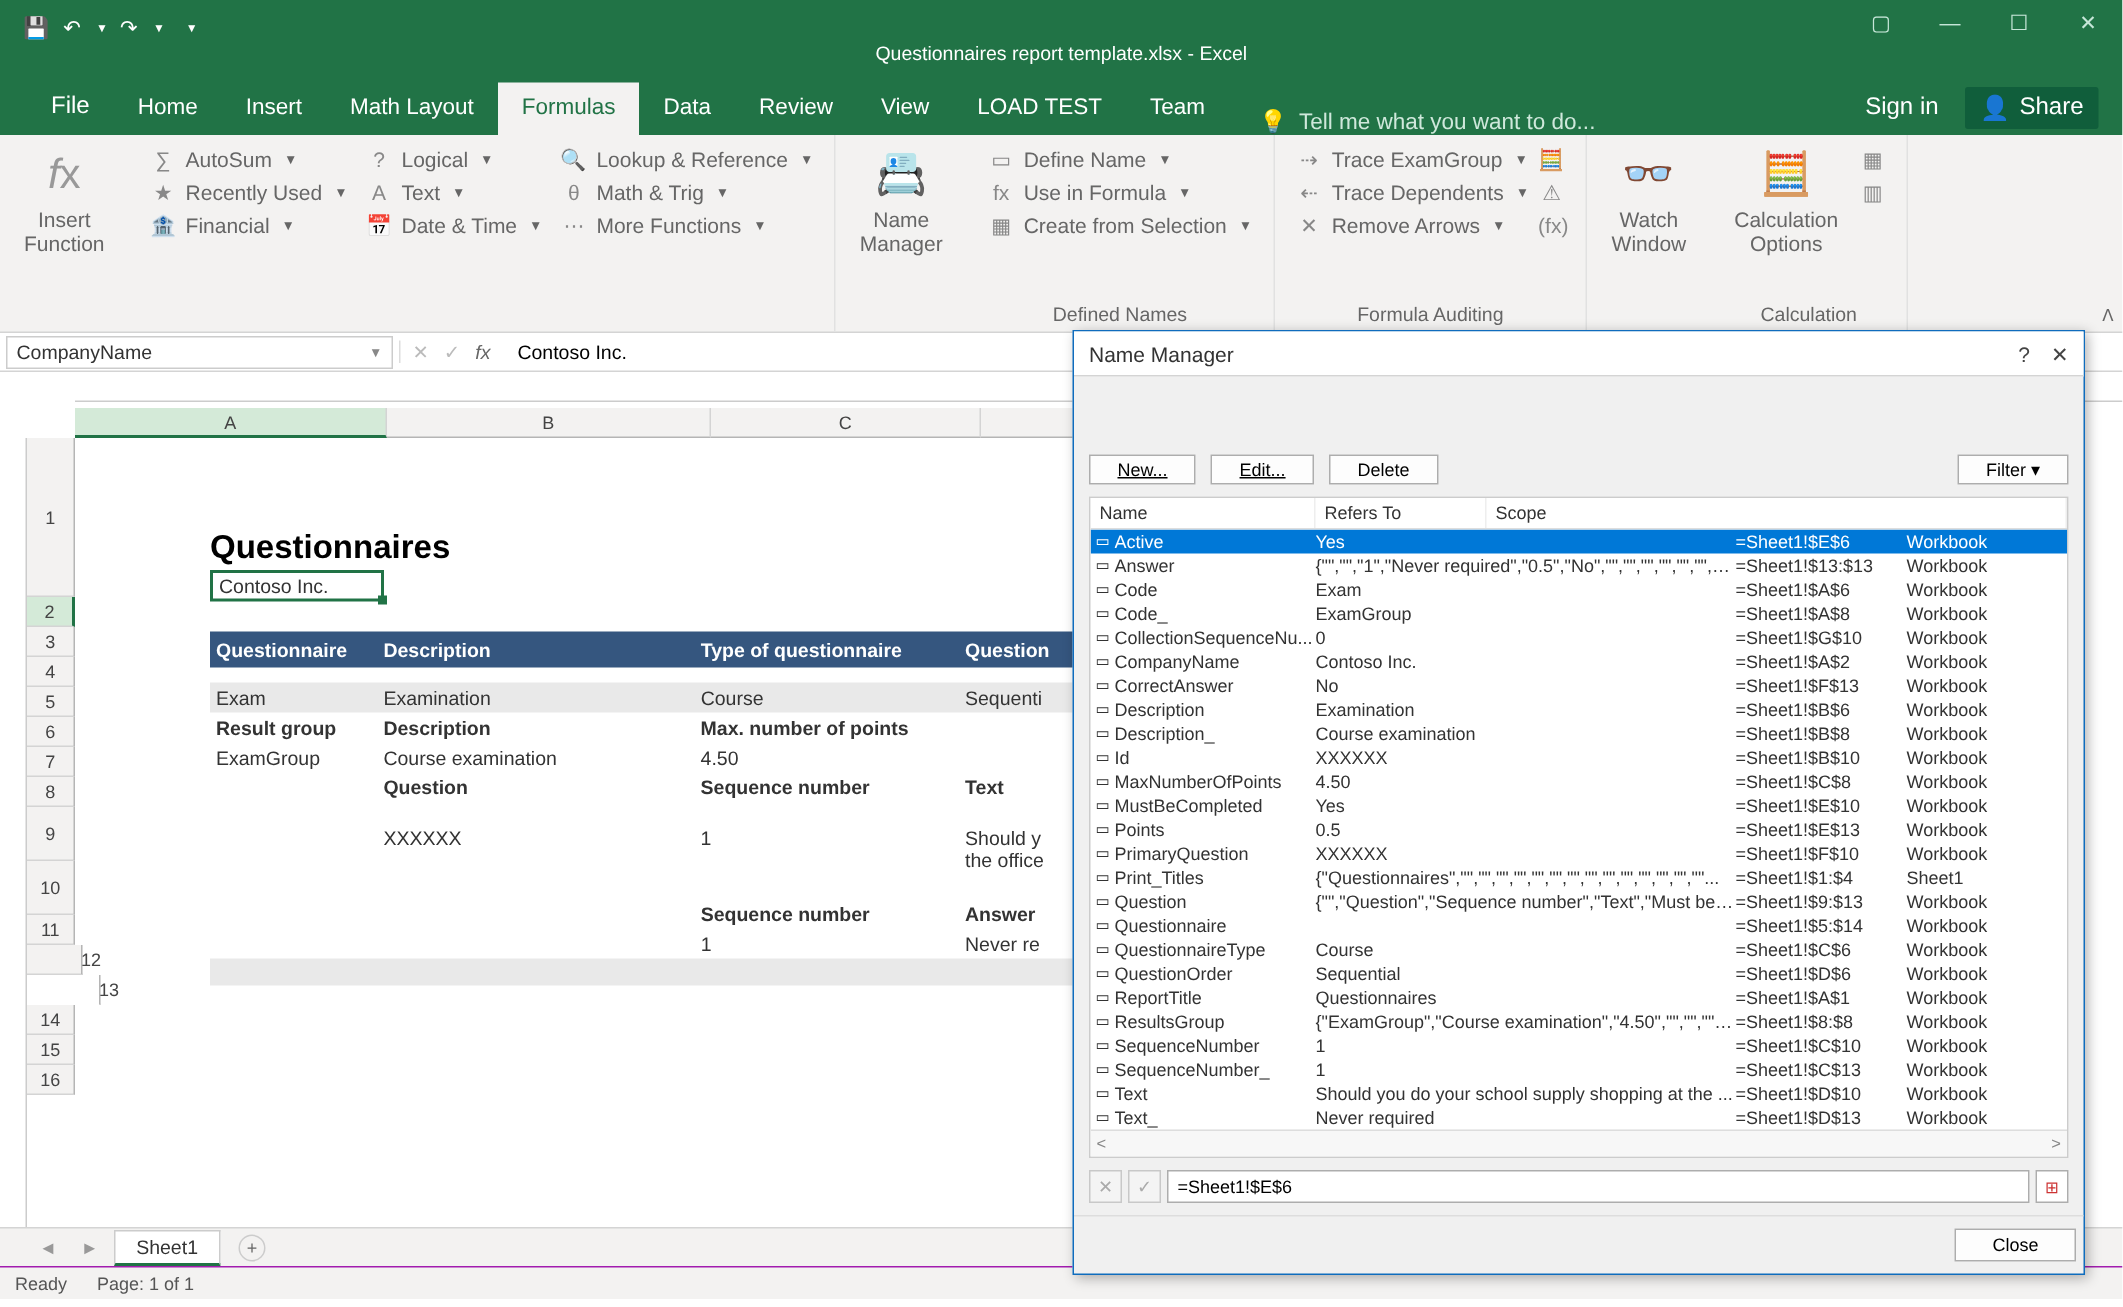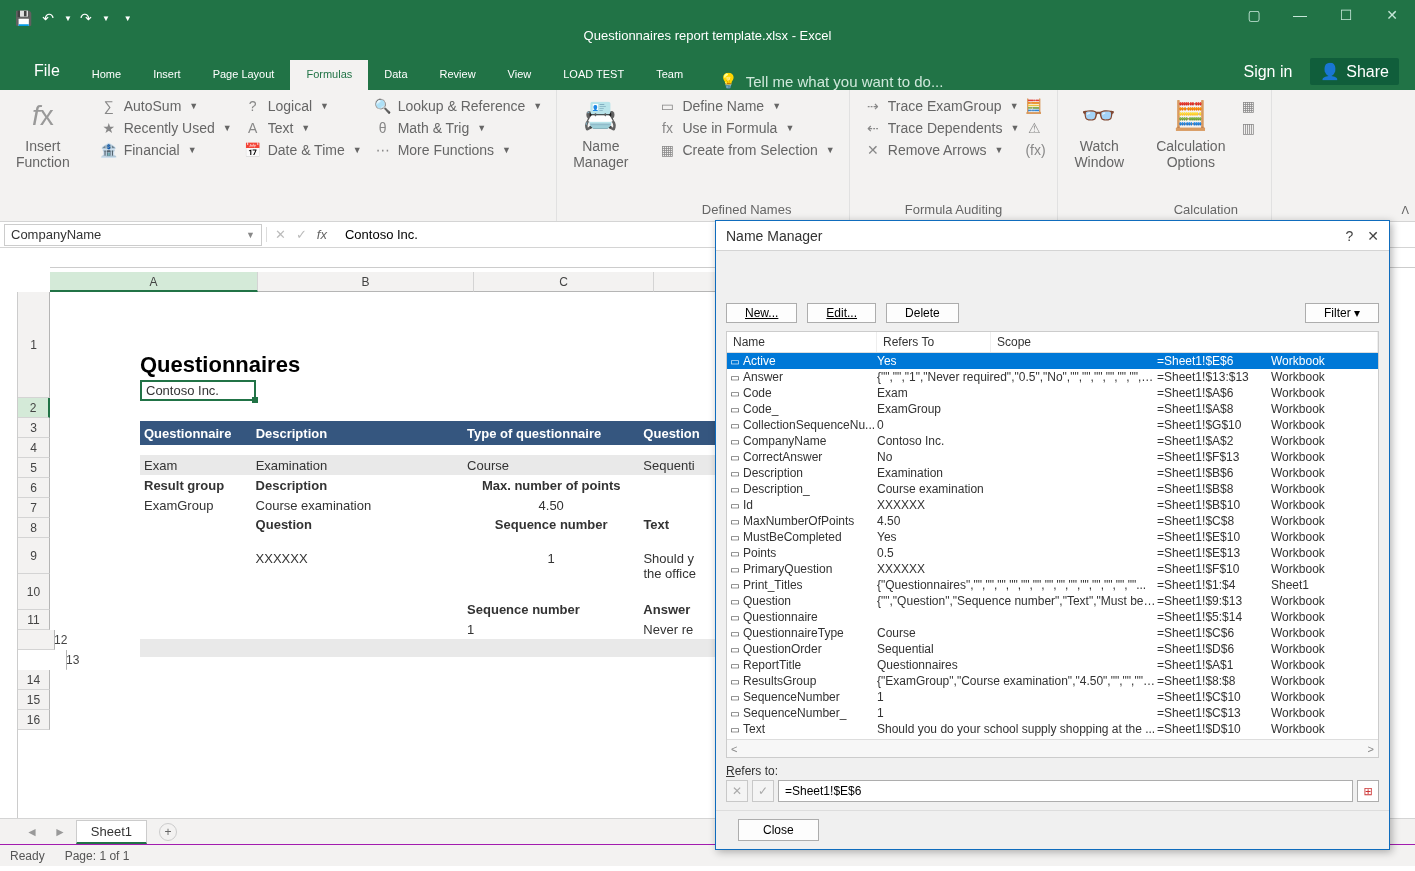--- a/index.html
+++ b/index.html
@@ -5,21 +5,21 @@
 * { box-sizing: border-box; margin: 0; padding: 0; font-family: "Segoe UI", Arial, sans-serif; }
 body { width:1415px; height:871px; overflow:hidden; background:#fff; font-size:13px; color:#333; position:relative; }
 .titlebar { background:#217346; height:52px; display:flex; align-items:flex-start; position:relative; }
 .qat { display:flex; align-items:center; gap:4px; padding:8px 14px; }
 .qat .qicon { width:20px; height:20px; color:#fff; display:flex; align-items:center; justify-content:center; font-size:14px; cursor:pointer; }
 .qat .drop { font-size:8px; color:#fff; margin-left:2px; }
 .title-text { position:absolute; left:50%; transform:translateX(-50%); top:28px; color:#fff; font-size:13px; }
 .win-controls { position:absolute; right:0; top:0; display:flex; }
 .win-controls div { width:46px; height:30px; color:#c6e6d8; display:flex; align-items:center; justify-content:center; font-size:14px; cursor:pointer; }
 .ribbon-tabs { background:#217346; height:38px; display:flex; align-items:flex-end; padding-left:18px; }
-.ribbon-tab { padding:8px 16px 10px; color:#fff; font-size:11px; cursor:pointer; }
+.ribbon-tab { padding:8px 16px 10px; color:#fff; font-size:15px; cursor:pointer; }
 .ribbon-tab.active { background:#f3f2f1; color:#217346; }
 .ribbon-tab.file { font-size:16px; padding-left:16px; padding-right:16px; }
 .tell-me { display:flex; align-items:center; color:#cfe8db; font-size:15px; gap:8px; padding-left:20px; }
 .right-account { position:absolute; right:16px; top:58px; display:flex; align-items:center; gap:18px; color:#fff; font-size:16px; }
 .share-btn { background:#105e3b; color:#fff; padding:4px 10px; border-radius:2px; display:flex; align-items:center; gap:6px; cursor:pointer; }
 
 .ribbon { background:#f3f2f1; height:132px; border-bottom:1px solid #d4d4d4; display:flex; position:relative; }
 .ribbon-group { border-right:1px solid #e1e1e1; padding:4px 8px 2px; display:flex; flex-direction:column; justify-content:space-between; }
 .group-label { text-align:center; color:#666; font-size:13px; padding-bottom:2px; }
 .big-btn { display:flex; flex-direction:column; align-items:center; justify-content:flex-end; gap:4px; padding:4px 8px; color:#666; font-size:14px; text-align:center; line-height:1.15; cursor:pointer; }
@@ -49,21 +49,21 @@
 .grid { position:absolute; left:50px; top:44px; right:0; bottom:0; }
 .page { position:absolute; left:90px; top:60px; width:660px; }
 .page h1 { font-size:22px; font-weight:700; color:#000; margin-bottom:2px; }
 .selected-cell { border:2px solid #217346; padding:1px 4px; font-size:13px; width:116px; position:relative; }
 .selected-cell::after{content:'';position:absolute;right:-4px;bottom:-4px;width:6px;height:6px;background:#217346;}
 .tbl-head { background:#35567f; color:#fff; display:flex; margin-top:20px; height:24px; align-items:center; font-weight:600; font-size:13px; }
 .cA{width:118px;padding-left:4px;} .cB{width:216px;} .cC{width:180px;} .cD{width:160px;}
 .tbl-row { display:flex; height:20px; align-items:center; font-size:13px; }
 .gray-row { background:#e9e9e9; }
 .bold{font-weight:700;}
-.tr{text-align:center;padding-right:8px;}
+.tr{text-align:left;padding-right:8px;}
 
 .sheet-tabs { height:26px; border-top:1px solid #d4d4d4; background:#f3f2f1; display:flex; align-items:center; padding-left:20px; gap:4px; }
 .sheet-tab-nav { color:#999; font-size:12px; padding:0 6px; cursor:pointer; }
 .sheet-tab { background:#fff; border:1px solid #ccc; border-bottom:none; padding:3px 14px; font-size:13px; cursor:pointer; }
 .sheet-tab.active { border-bottom:2px solid #217346; }
 .add-sheet { margin-left:8px; width:18px; height:18px; border:1px solid #ccc; border-radius:50%; display:flex; align-items:center; justify-content:center; font-size:12px; color:#666; cursor:pointer; }
 .statusbar { height:22px; background:#f3f2f1; border-top:1px solid #a21caf; display:flex; align-items:center; padding:0 10px; font-size:12px; color:#555; gap:20px; }
 
 
 .dialog { position:absolute; left:715px; top:220px; width:675px; height:630px; background:#f0f0f0; border:1px solid #0f6cbd; box-shadow:2px 2px 8px rgba(0,0,0,.3); display:flex; flex-direction:column; }
@@ -85,21 +85,21 @@
 .dlg-row .rname{width:134px; white-space:nowrap; overflow:hidden; text-overflow:ellipsis;}
 .dlg-row .rval{width:280px; white-space:nowrap; overflow:hidden; text-overflow:ellipsis;}
 .dlg-row .rref{width:114px; white-space:nowrap; overflow:hidden; text-overflow:ellipsis;}
 .dlg-row .rscope{flex:1;}
 .dlg-hscroll { height:18px; border-top:1px solid #ddd; display:flex; align-items:center; justify-content:space-between; padding:0 4px; color:#888; font-size:11px; background:#f7f7f7;}
 .dlg-refers { padding:6px 10px 8px; font-size:12px; }
 .dlg-refers-row { display:flex; align-items:center; gap:4px; margin-top:2px;}
 .ref-btn { width:22px;height:22px;border:1px solid #c8c8c8;background:#f4f4f4;display:flex;align-items:center;justify-content:center;font-size:12px;color:#aaa;cursor:pointer;}
 .ref-input { flex:1; height:22px; border:1px solid #adadad; padding:0 6px; font-size:12px; background:#fff;}
 .ref-pick { width:22px;height:22px;border:1px solid #adadad;background:#fff;display:flex;align-items:center;justify-content:center;cursor:pointer;font-size:11px;color:#c33;}
-.dlg-footer { padding:8px 22px; display:flex; border-top:1px solid #ddd;}
+.dlg-footer { padding:8px 5px; display:flex; justify-content:flex-end; border-top:1px solid #ddd;}
 </style>
 </head>
 <body>
 
 <div class="titlebar">
   <div class="qat">
     <span class="qicon">💾</span>
     <span class="qicon">↶</span>
       <span class="drop">▼</span>
     <span class="qicon">↷</span>
@@ -112,21 +112,21 @@
     <div>—</div>
     <div>☐</div>
     <div>✕</div>
   </div>
 </div>
 
 <div class="ribbon-tabs">
   <div class="ribbon-tab file">File</div>
   <div class="ribbon-tab">Home</div>
   <div class="ribbon-tab">Insert</div>
-  <div class="ribbon-tab">Page Layout</div>
+  <div class="ribbon-tab">Math Layout</div>
   <div class="ribbon-tab active">Formulas</div>
   <div class="ribbon-tab">Data</div>
   <div class="ribbon-tab">Review</div>
   <div class="ribbon-tab">View</div>
   <div class="ribbon-tab">LOAD TEST</div>
   <div class="ribbon-tab">Team</div>
   <div class="tell-me">
       <span>💡</span>
       <span>Tell me what you want to do...</span>
     </div>
@@ -596,21 +596,20 @@
           <span class="rref">=Sheet1!$D$13</span>
           <span class="rscope">Workbook</span>
         </div>
       </div>
     <div class="dlg-hscroll">
         <span>&lt;</span>
         <span>&gt;</span>
       </div>
   </div>
   <div class="dlg-refers">
-    <div><u>R</u>efers to:</div>
     <div class="dlg-refers-row">
       <div class="ref-btn">✕</div>
       <div class="ref-btn">✓</div>
       <input class="ref-input" value="=Sheet1!$E$6" style="">
       <div class="ref-pick">⊞</div>
     </div>
   </div>
   <div class="dlg-footer">
     <button class="dlg-btn" style="padding:3px 24px">Close</button>
   </div>

